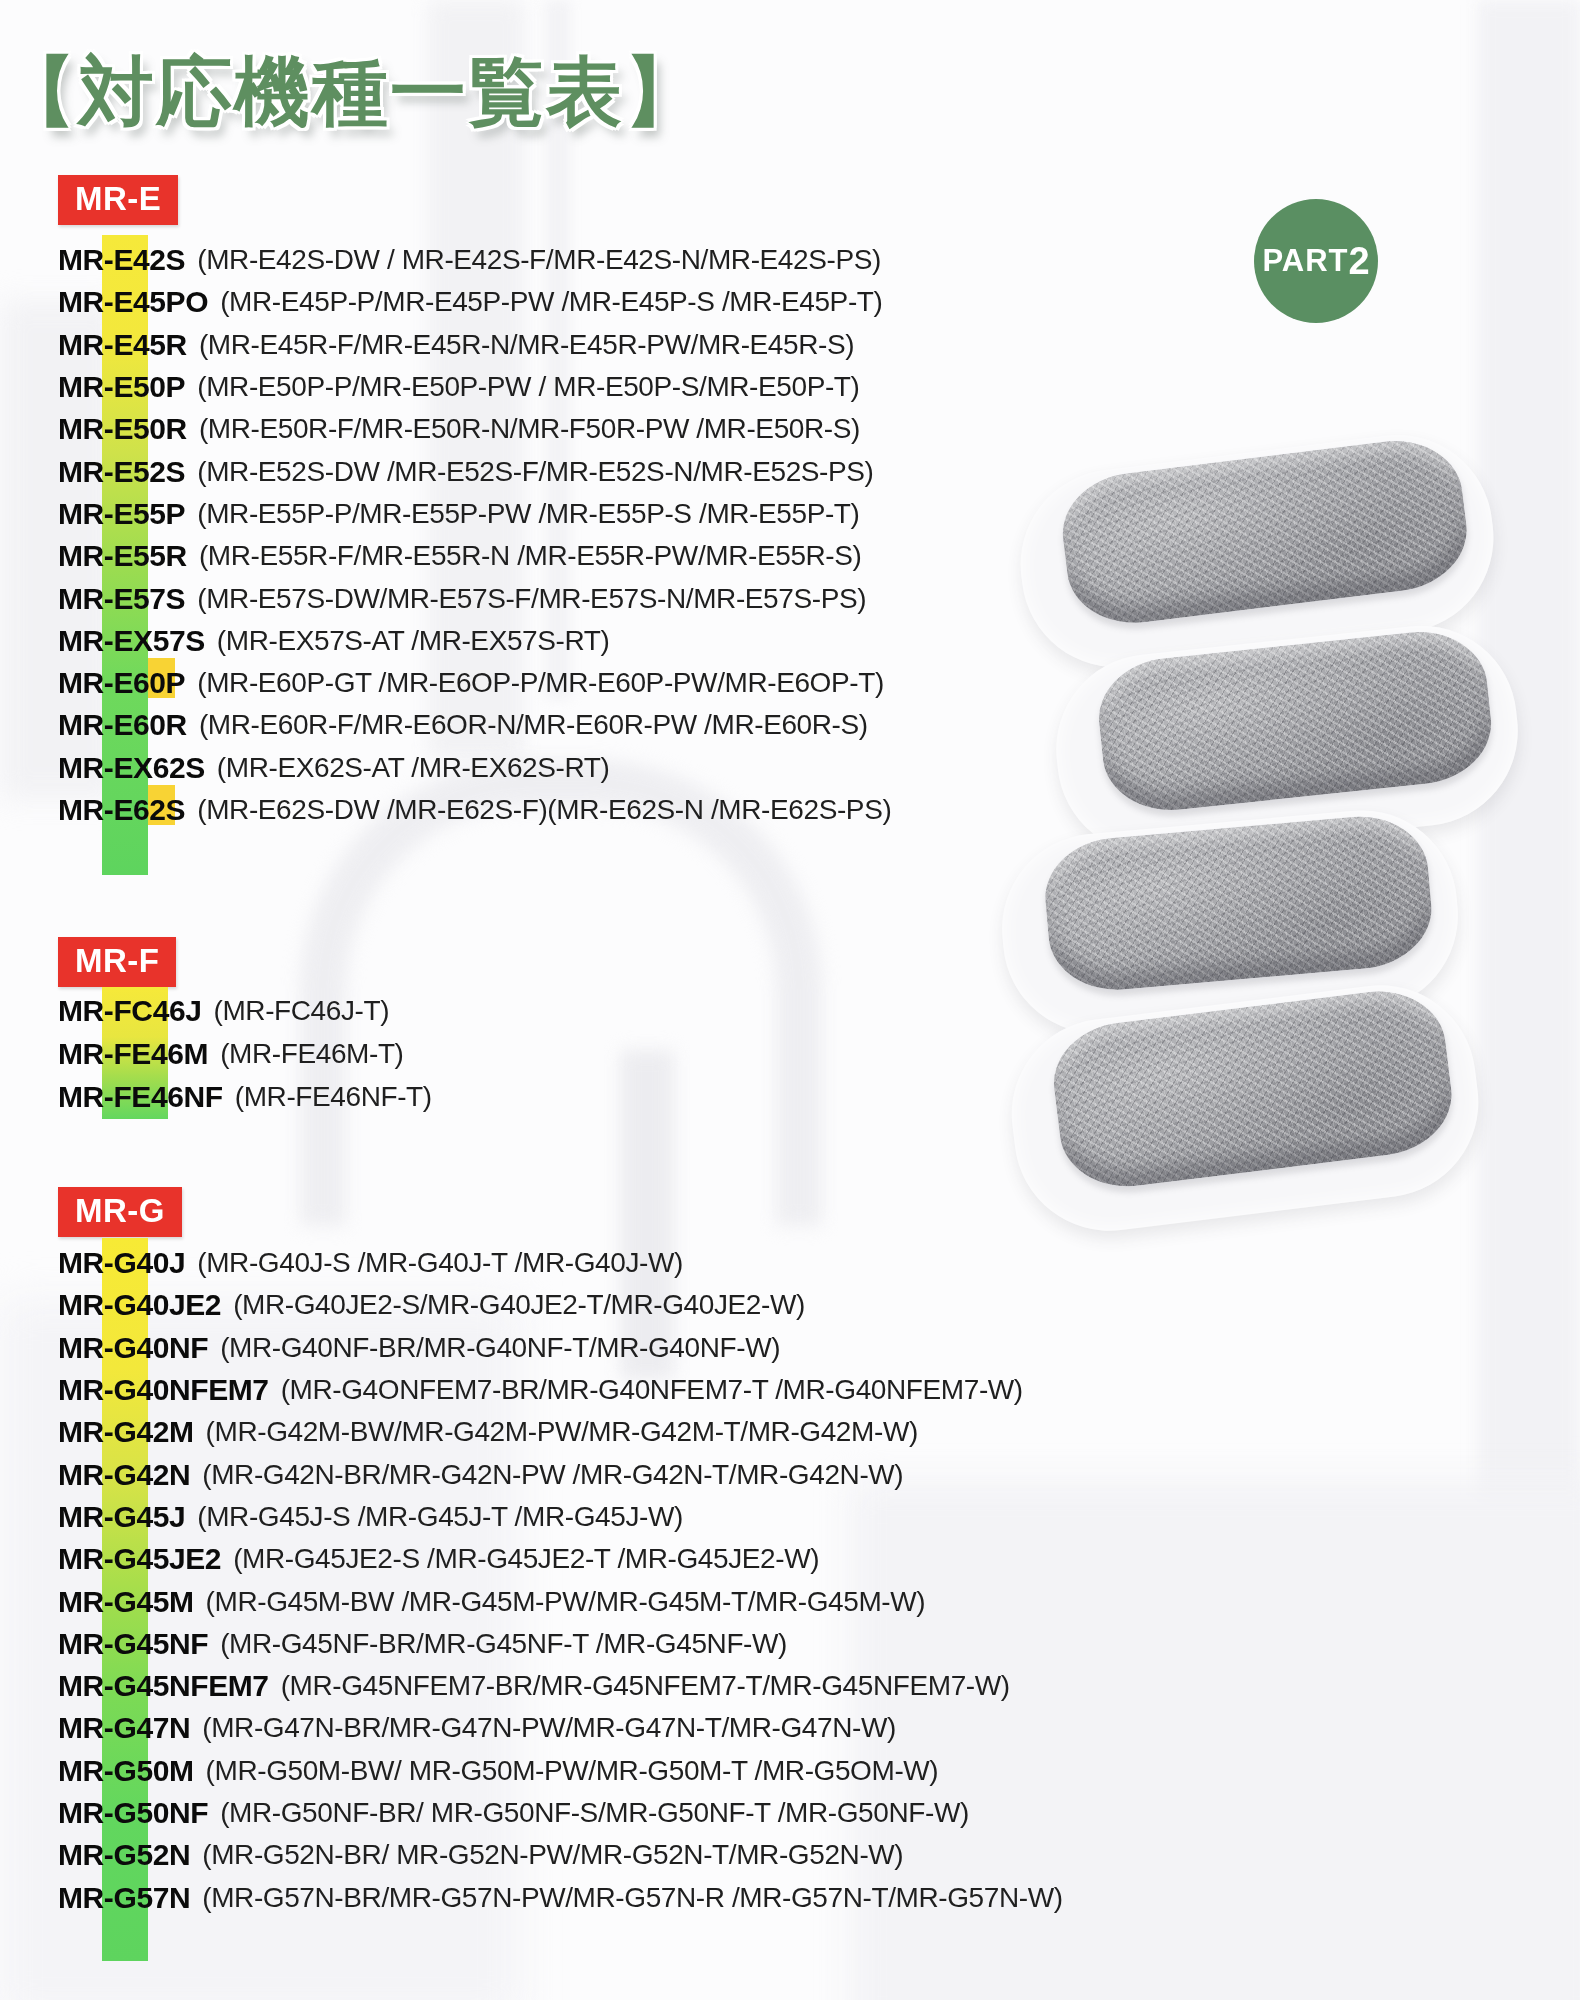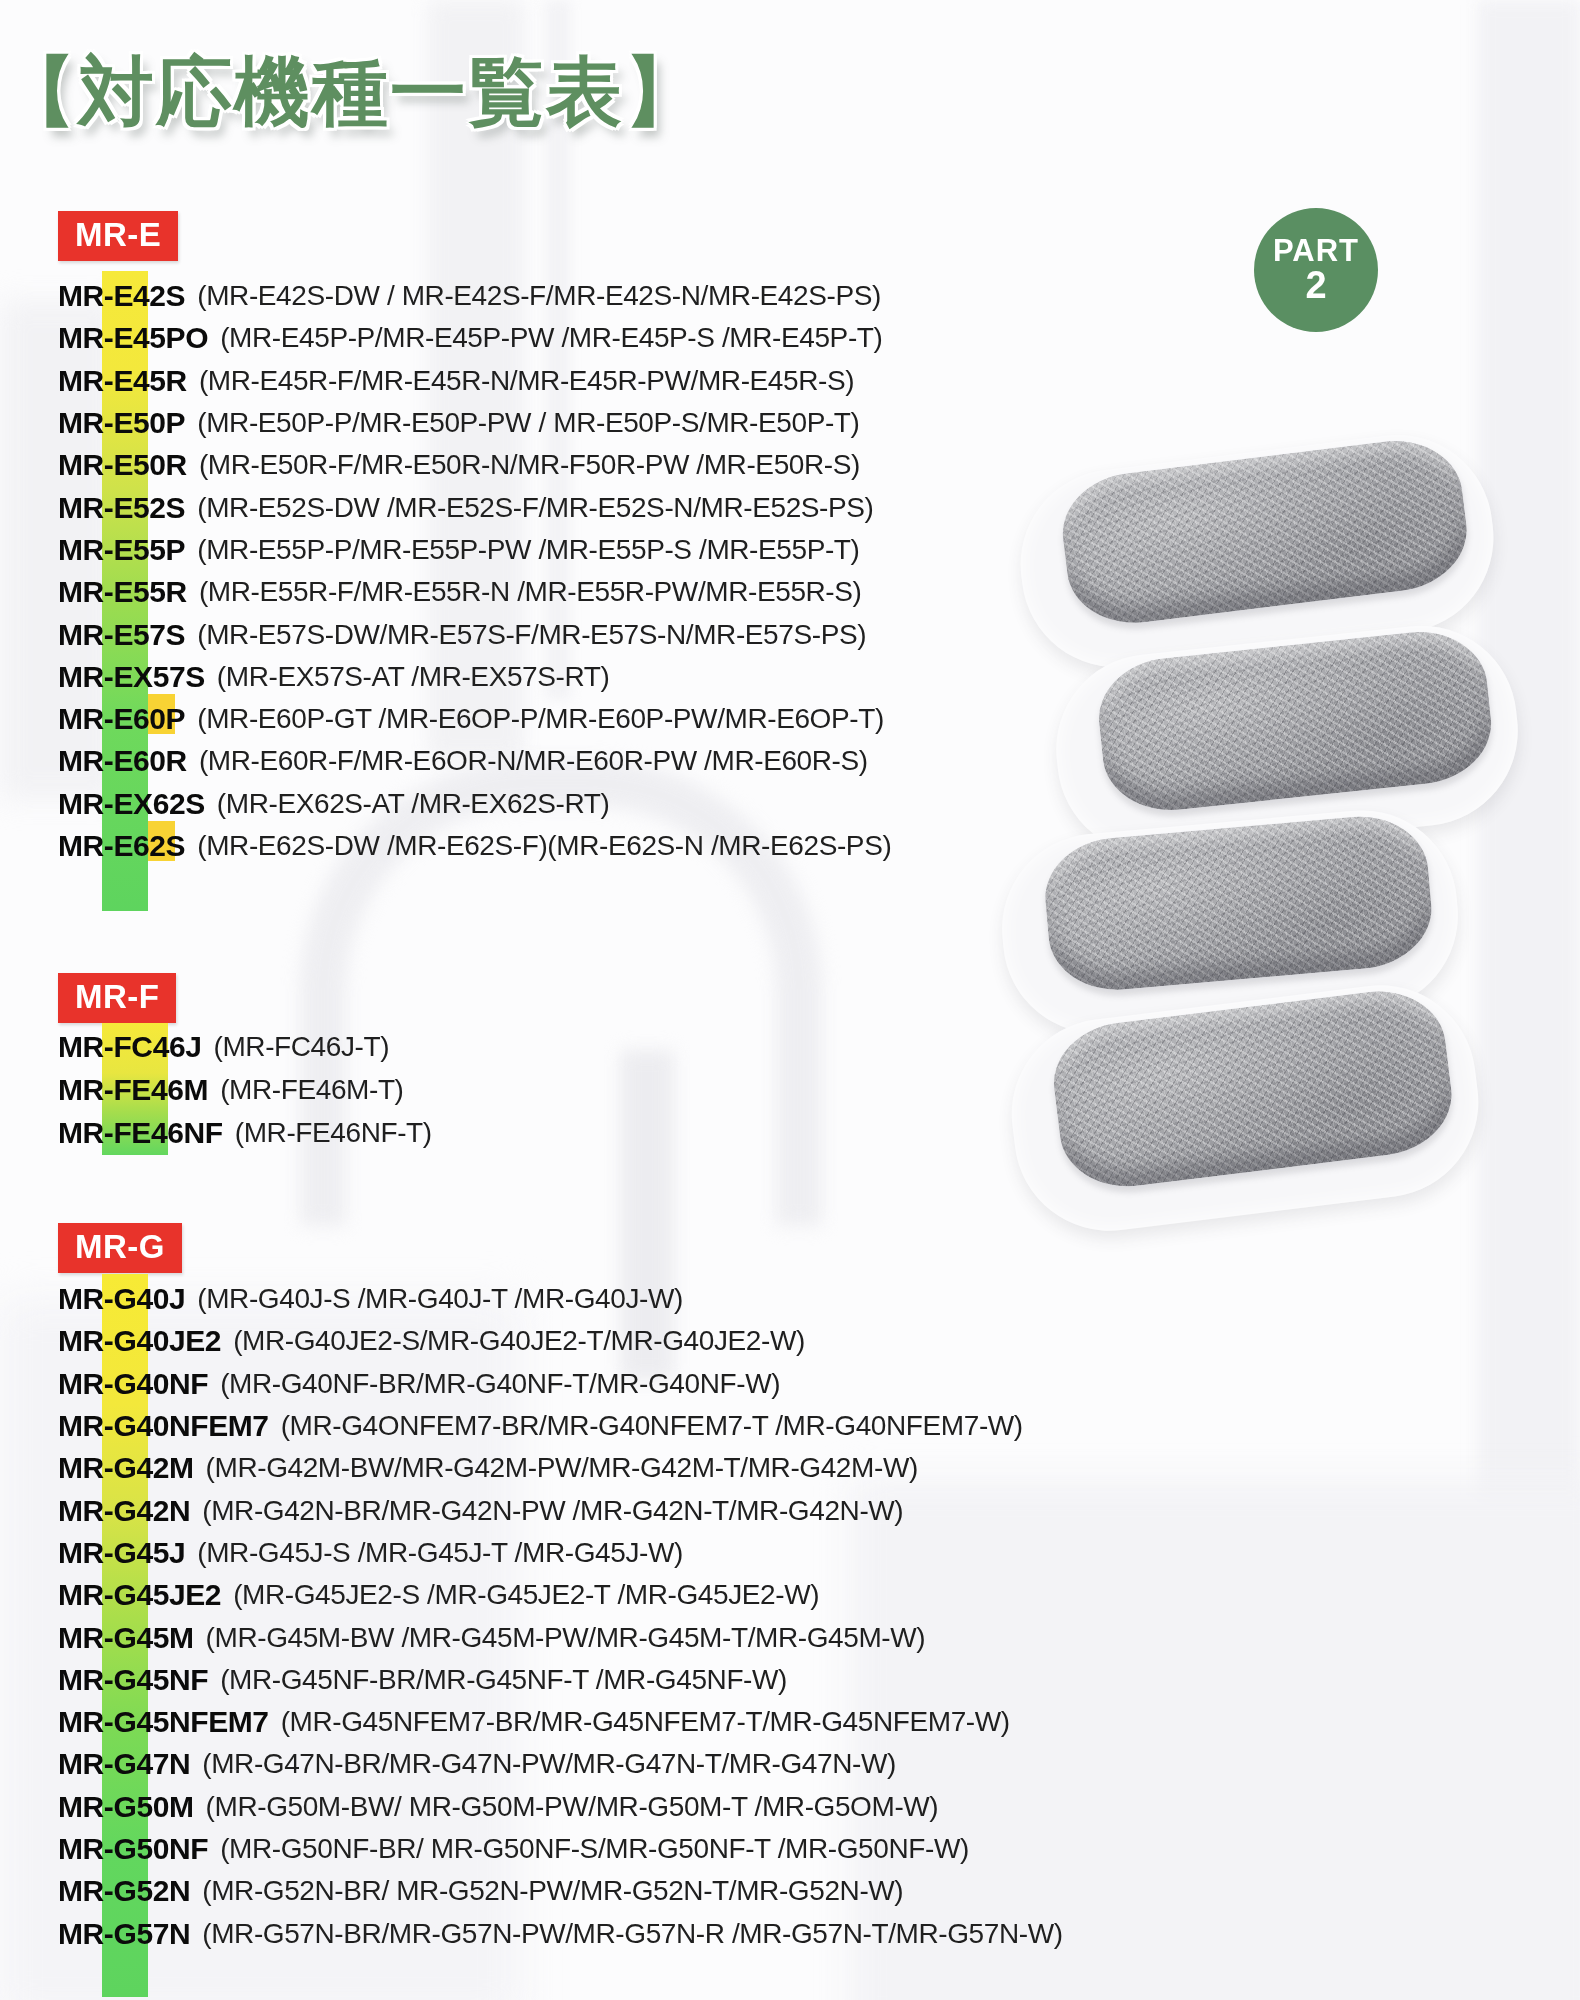--- a/index.html
+++ b/index.html
@@ -25,28 +25,28 @@
     position:absolute;left:0;top:42px;width:100%;text-align:left;
     font-size:76px;font-weight:900;letter-spacing:2px;color:#5e8f60;
     text-shadow:
       -3px -3px 0 #fff, 3px -3px 0 #fff, -3px 3px 0 #fff, 3px 3px 0 #fff,
       -3px 0 0 #fff, 3px 0 0 #fff, 0 -3px 0 #fff, 0 3px 0 #fff,
       6px 9px 10px rgba(90,100,95,.35);
   }
 
   
   .part-badge{
-    position:absolute;left:1254px;top:208px;width:124px;height:124px;border-radius:50%;
-    background:#5a8f62;color:#fff;display:flex;flex-direction:column;align-items:center;justify-content:center;
+    position:absolute;left:1254px;top:199px;width:124px;height:124px;border-radius:50%;
+    background:#5a8f62;color:#fff;display:flex;align-items:center;justify-content:center;
   }
   .part-badge .p1{font-size:31px;font-weight:800;letter-spacing:1px;line-height:30px;}
   .part-badge .p2{font-size:38px;font-weight:800;line-height:38px;}
 
   
-  .section{position:absolute;left:58px;margin-top:36px;}
+  .section{position:absolute;left:58px;}
   .sec-badge{
     display:inline-block;background:#e8332b;color:#fff;
     font-size:33px;font-weight:800;letter-spacing:.5px;
     padding:5px 17px 7px 17px;box-shadow:1px 2px 3px rgba(0,0,0,.15);
   }
   .rows{position:absolute;left:0;white-space:nowrap;}
   .stripe{position:absolute;z-index:0;}
   .row{display:flex;align-items:center;position:relative;z-index:1;}
   .model{font-weight:800;font-size:30px;color:#0b0b0b;letter-spacing:-0.4px;}
   .variants{font-weight:400;font-size:28px;color:#1f1f1f;letter-spacing:-0.4px;margin-left:12px;}

